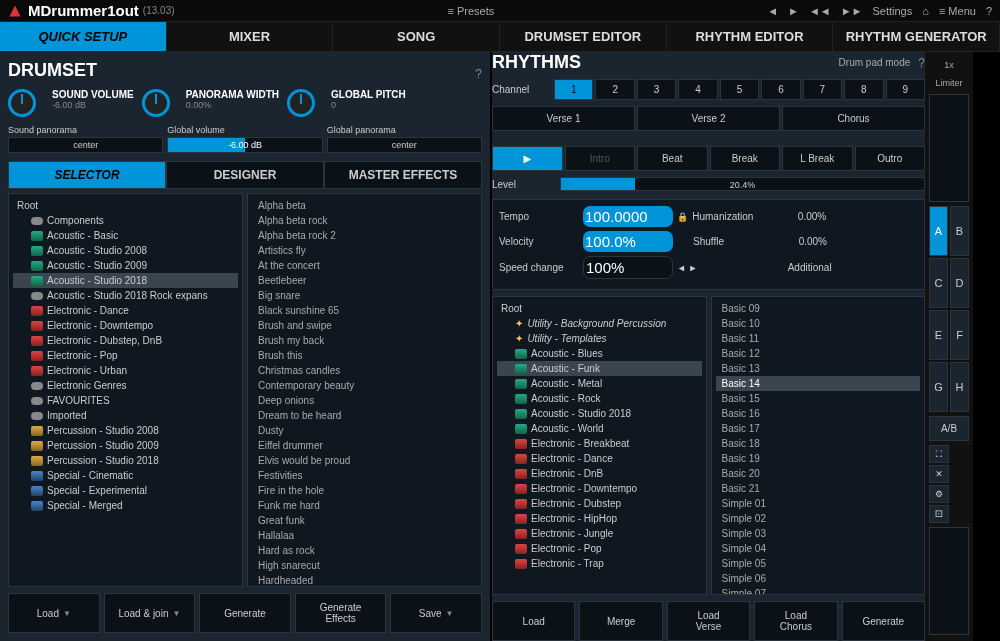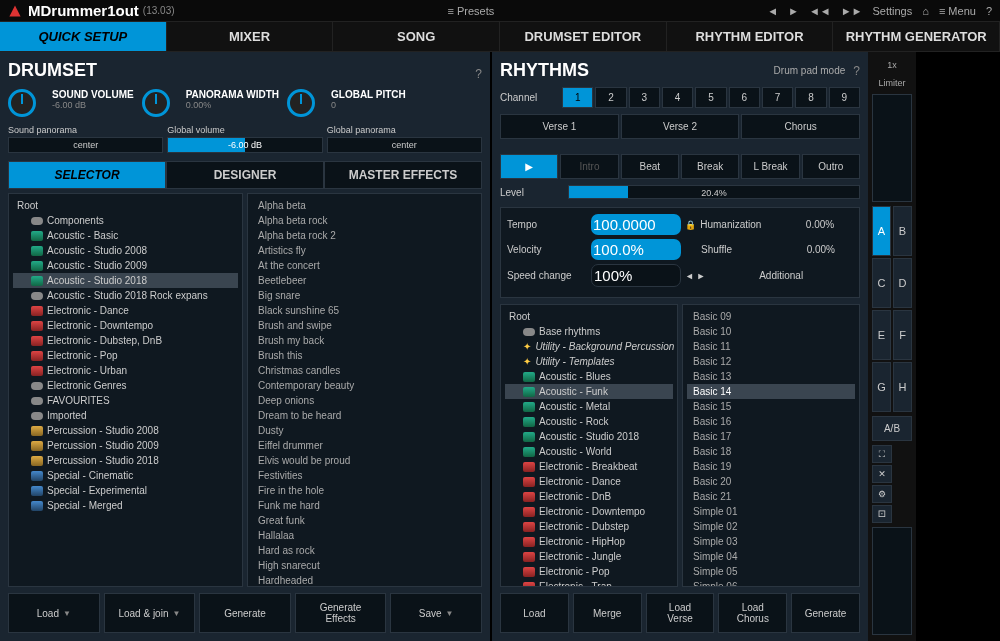--- a/index.html
+++ b/index.html
@@ -9,21 +9,21 @@
 .app-title { font-size: 15px; font-weight: bold; color: #fff; text-align: center; }
 .app-ver { font-size: 10px; color: #888; margin-left: 4px; }
 .titlebar-center { flex: 1; text-align: center; color: #aaa; font-size: 11px; }
 .titlebar-right { display: flex; align-items: center; gap: 10px; color: #aaa; font-size: 11px; }
 .titlebar-right span { cursor: pointer; }
 .main-tabs { height: 30px; display: flex; background: #111; border-bottom: 1px solid #222; }
 .main-tab { flex: 1; display: flex; align-items: center; justify-content: center; font-size: 13px; font-weight: bold; color: #ddd; border-right: 1px solid #222; cursor: pointer; }
 .main-tab.active { background: #0095d8; color: #000; font-style: italic; }
 .content { display: flex; height: 589px; }
 .left-panel { width: 490px; background: #1a2530; display: flex; flex-direction: column; padding: 8px; }
-.right-panel { width: 376px; background: #1a2530; display: flex; flex-direction: column; padding: 8px; margin-left: 2px; }
+.right-panel { width: 433px; background: #1a2530; display: flex; flex-direction: column; margin-left: 2px; }
 .side-panel { width: 48px; background: #111; display: flex; flex-direction: column; }
 .panel-title { font-size: 18px; font-weight: bold; color: #fff; margin-bottom: 8px; display: flex; align-items: flex-end; justify-content: space-between; }
 .knob-row { display: flex; gap: 8px; margin-bottom: 8px; }
 .knob-group { display: flex; align-items: flex-start; gap: 16px; }
 .knob { width: 28px; height: 28px; border-radius: 50%; border: 3px solid #0095d8; background: #222; position: relative; flex-shrink: 0; }
 .knob::after { content: ''; position: absolute; width: 2px; height: 10px; background: #0095d8; top: 2px; left: 50%; transform: translateX(-50%); }
 .knob-label { font-size: 10px; font-weight: bold; color: #fff; }
 .knob-val { font-size: 9px; color: #888; }
 .pano-row { display: flex; gap: 4px; margin-bottom: 8px; }
 .pano-item { flex: 1; font-size: 9px; }
@@ -360,24 +360,20 @@
         <span style="font-size:9px">◄ ►</span>
         <div class="param-label" style="flex:1; text-align:center">Additional</div>
       </div>
     </div>
     <div class="tree-container">
       <div class="tree" id="rh-tree">
           <div class="tree-item indent0">
             <span>Root</span>
           </div>
           <div class="tree-item indent1">
-            <span class="icon-cloud"></span>
-            <span>Base rhythms</span>
-          </div>
-          <div class="tree-item indent1">
             <span style="color:#fc4">✦</span>
             <span style="font-style:italic">Utility - Background Percussion</span>
           </div>
           <div class="tree-item indent1">
             <span style="color:#fc4">✦</span>
             <span style="font-style:italic">Utility - Templates</span>
           </div>
           <div class="tree-item indent1">
             <span class="icon-drum"></span>
             <span>Acoustic - Blues</span>

